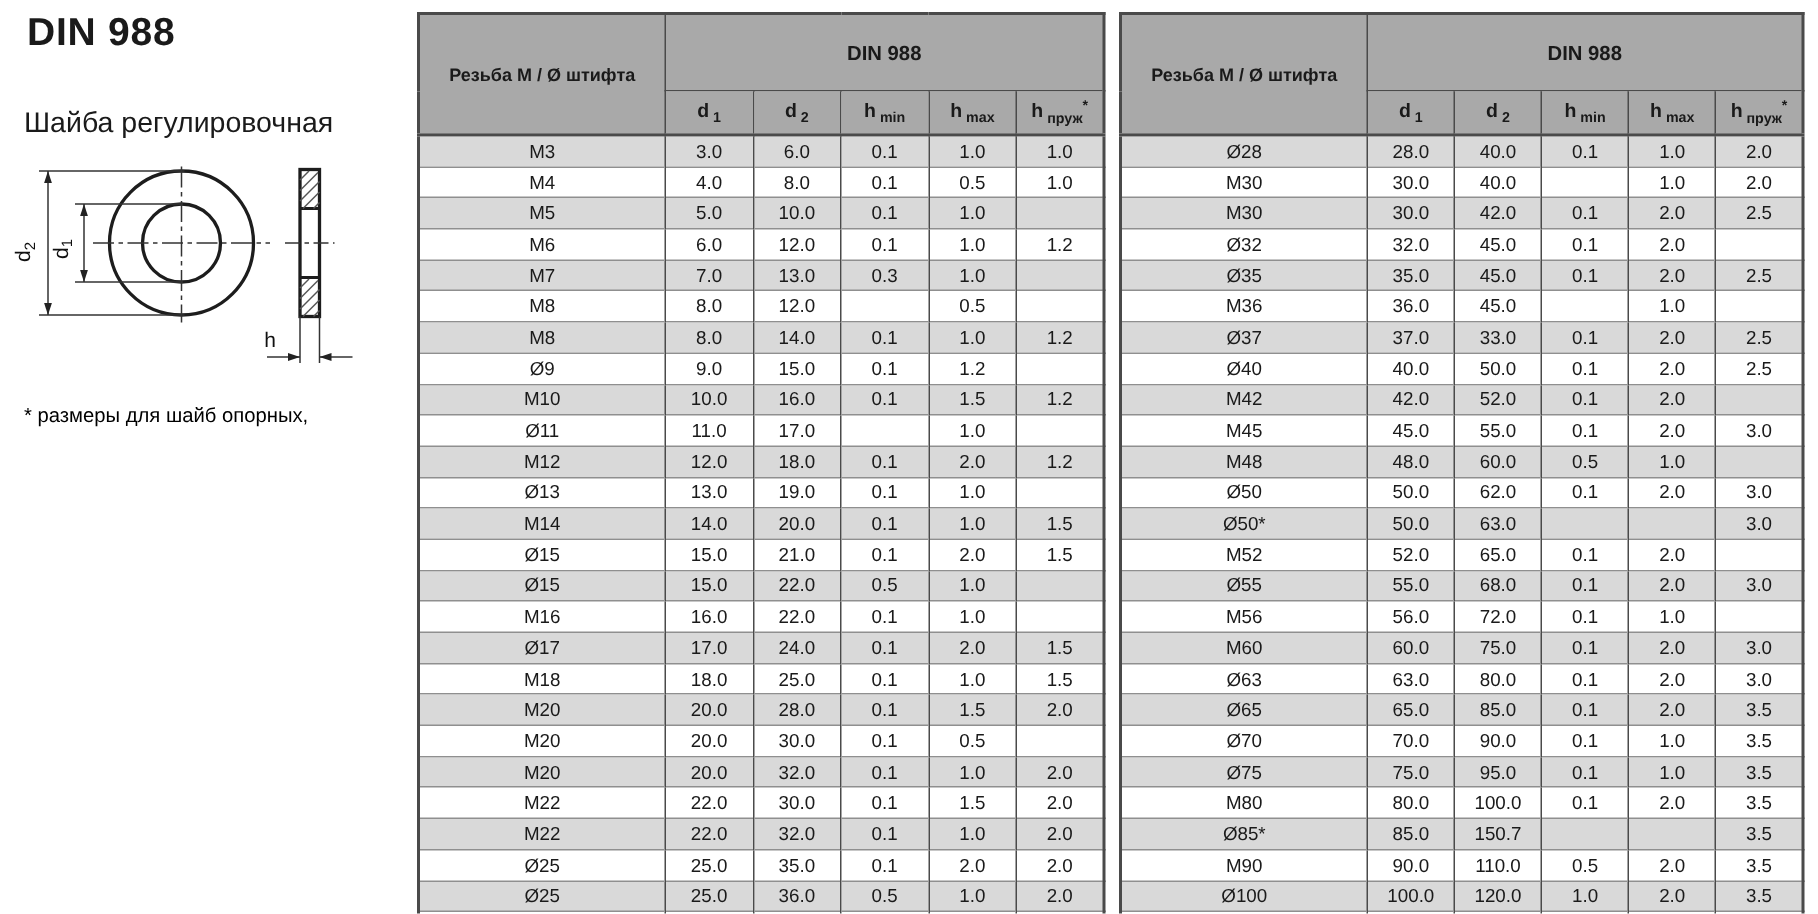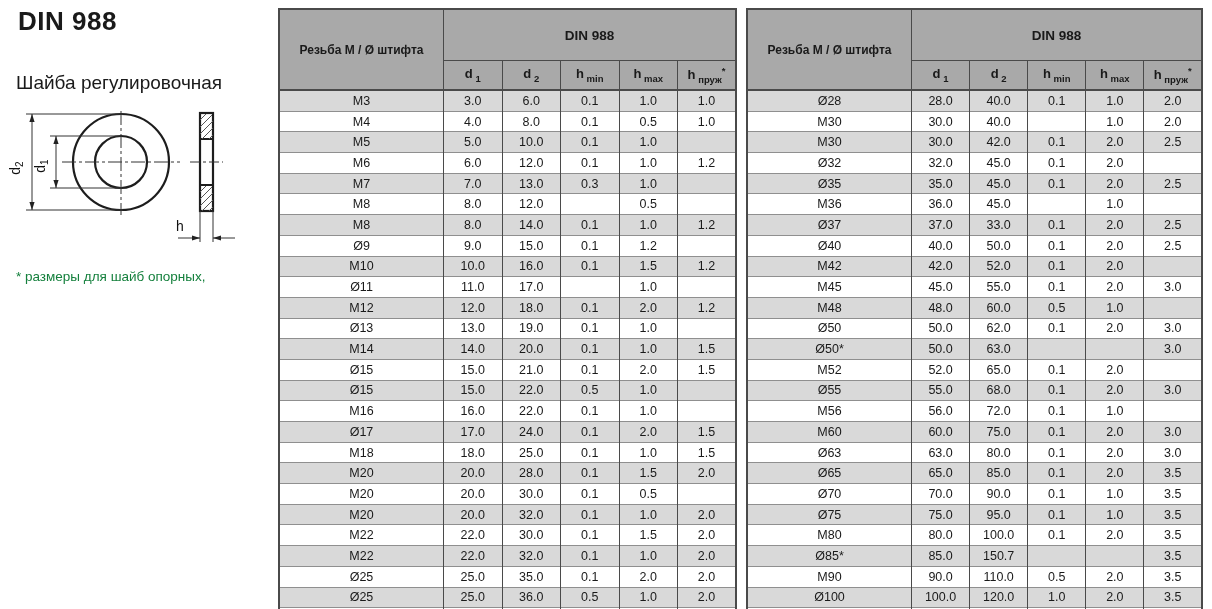--- a/index.html
+++ b/index.html
@@ -19,21 +19,21 @@
   .page-title{
     position:absolute;left:18px;top:6px;font-size:26px;font-weight:bold;
     letter-spacing:.5px;
   }
   .page-subtitle{
     position:absolute;left:16px;top:60px;font-size:19px;margin-top:12px;
   }
   .drawing{position:absolute;left:6px;top:110px;}
   .footnote{
     position:absolute;left:16px;top:266px;font-size:13.5px;line-height:21px;
-    color:#15803d;
+    color:#000000;
   }
   table.spec-table{
     position:absolute;top:8px;border-collapse:collapse;table-layout:fixed;
     border:2px solid var(--border-dark);
   }
   #table-1{left:278px;width:459px;}
   #table-2{left:746px;width:457px;}
   .spec-table th,.spec-table td{
     padding:0;text-align:center;vertical-align:middle;overflow:hidden;
     white-space:nowrap;

